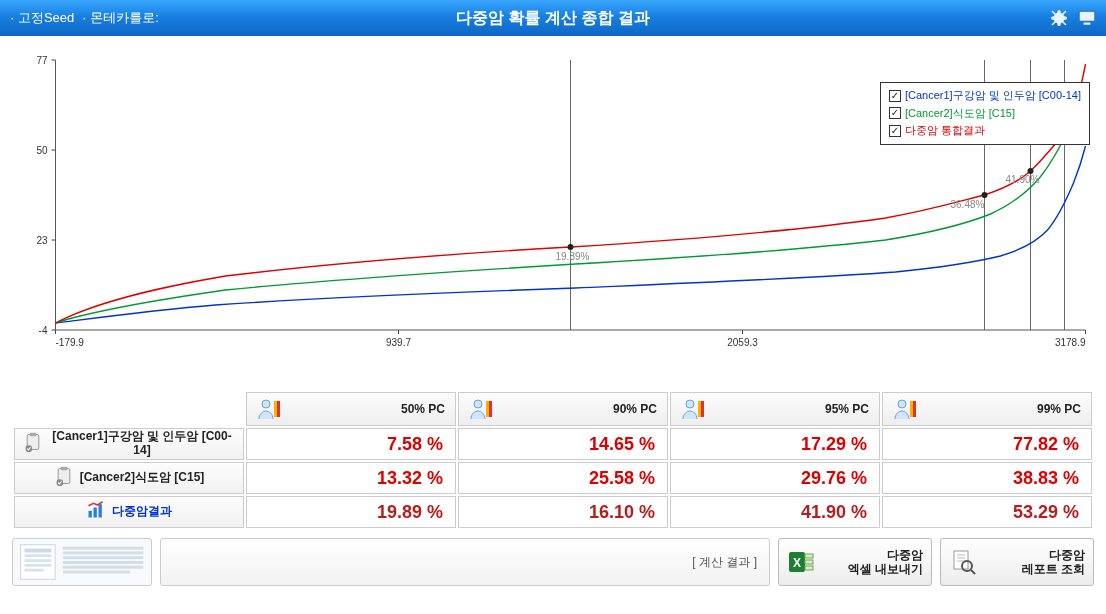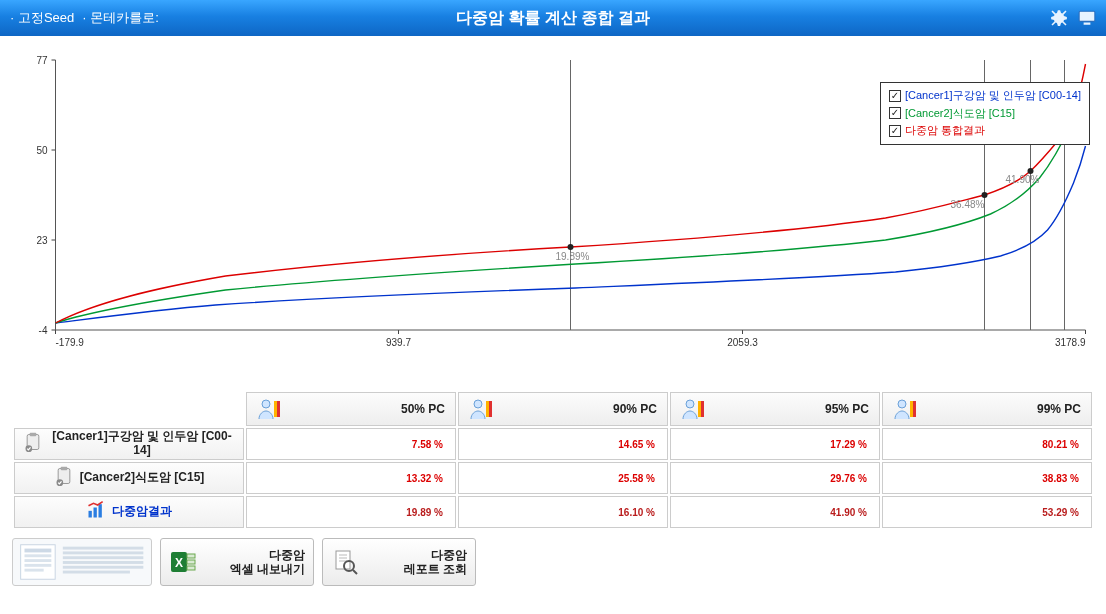--- a/index.html
+++ b/index.html
@@ -105,21 +105,21 @@
     padding: 0 8px; justify-content:center;
     font-size: 12px; font-weight: bold;
     line-height: 1.15;
   }
   .row-head-inner .rh-icon { flex-shrink:0; }
   .row-head-inner .rh-text { text-align:center; }
   .cell {
     text-align:right;
     padding: 0 12px !important;
     font-weight: bold;
-    font-size: 10px;
+    font-size: 18px;
     height: 30px;
   }
   .v-red  { color:#dc0000; }
   .v-blue { color:#b91c1c; }
   .rh-blue { color:#0033cc; }
 
   
   .footer {
     display:flex;
     align-items:stretch;
@@ -315,21 +315,21 @@
                   <circle cx="7" cy="20" r="4" fill="#8a8a8a"></circle>
                   <path d="M5 20l1.5 1.5L9 18.5" stroke="#fff" fill="none" stroke-width="1.5"></path>
                 </svg>
           </span>
           <span class="rh-text">[Cancer1]구강암 및 인두암 [C00-14]</span>
         </div>
       </th>
       <td class="cell v-red">7.58 %</td>
       <td class="cell v-red">14.65 %</td>
       <td class="cell v-red">17.29 %</td>
-      <td class="cell v-red">80.21 %</td>
+      <td class="cell v-red">77.82 %</td>
     </tr>
 
     <tr>
       <th class="row-head">
         <div class="row-head-inner">
           <span class="rh-icon">
             <svg width="20" height="20" viewBox="0 0 24 24">
                   <rect x="5" y="3" width="14" height="18" rx="2" fill="#eee" stroke="#888"></rect>
                   <rect x="8" y="1" width="8" height="4" rx="1" fill="#aaa"></rect>
                   <circle cx="7" cy="20" r="4" fill="#8a8a8a"></circle>
@@ -379,20 +379,23 @@
         <g fill="#d3dde7">
           <rect x="50" y="8" width="84" height="3"></rect>
           <rect x="50" y="13" width="84" height="3"></rect>
           <rect x="50" y="18" width="84" height="3"></rect>
           <rect x="50" y="23" width="84" height="3"></rect>
           <rect x="50" y="28" width="84" height="3"></rect>
           <rect x="50" y="33" width="70" height="3"></rect>
         </g>
       </svg>
     </div>
+    <div class="blank-bar">
+      <span>[ 계산 결과 ]</span>
+    </div>
     <div class="side-btn">
       <span class="btn-icon">
         <svg viewBox="0 0 28 28">
             <rect x="2" y="4" width="16" height="20" rx="2" fill="#1e7e34"></rect>
             <text x="10" y="19" text-anchor="middle" font-size="12" font-weight="bold" fill="#fff">X</text>
             <rect x="18" y="6" width="8" height="4" fill="#d9ead3" stroke="#6aa84f"></rect>
             <rect x="18" y="12" width="8" height="4" fill="#d9ead3" stroke="#6aa84f"></rect>
             <rect x="18" y="18" width="8" height="4" fill="#d9ead3" stroke="#6aa84f"></rect>
           </svg>
       </span>

